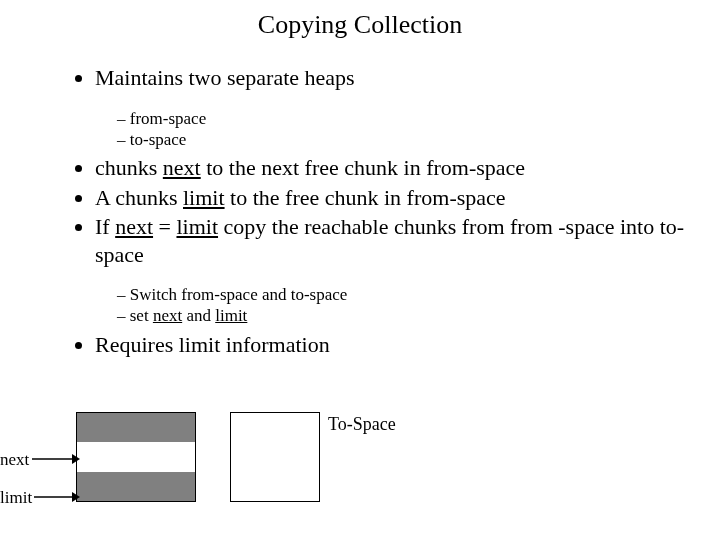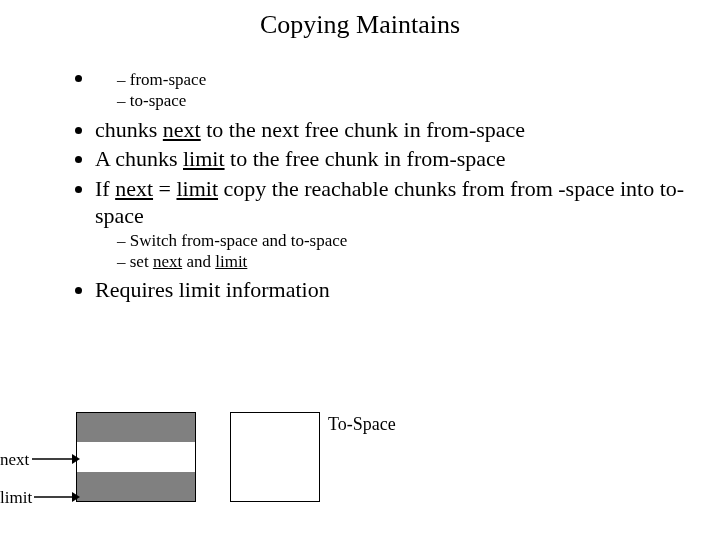--- a/index.html
+++ b/index.html
@@ -23,21 +23,21 @@
     margin: 24px 0 0 0;
     padding-left: 95px;
     font-size: 22px;
   }
   ul.bullets > li {
     margin-bottom: 2px;
     line-height: 1.25;
   }
   ul.sub {
     list-style: none;
-    margin: 0 0 4px 22px;
+    margin: 16px 0 4px 22px;
     padding: 0;
     font-size: 17px;
   }
   ul.sub > li::before {
     content: "–  ";
   }
   .u { text-decoration: underline; }
   .diagram {
     position: absolute;
     left: 0;
@@ -80,24 +80,25 @@
   }
   .arrow {
     position: absolute;
   }
   .arrow line { stroke: #000; stroke-width: 1.5; }
   .arrow polygon { fill: #000; }
 </style>
 </head>
 <body>
 
-<div class="title">Copying Maintains</div>
+<div class="title">Copying Collection</div>
 
 <ul class="bullets">
   <li>
+    <span>Maintains two separate heaps</span>
     <ul class="sub">
       <li>from-space</li>
       <li>to-space</li>
     </ul>
   </li>
   <li>
     <span>chunks </span><span class="u">next</span><span> to the next free chunk in from-space</span>
   </li>
   <li>
     <span>A chunks </span><span class="u">limit</span><span> to the free chunk in from-space</span>

